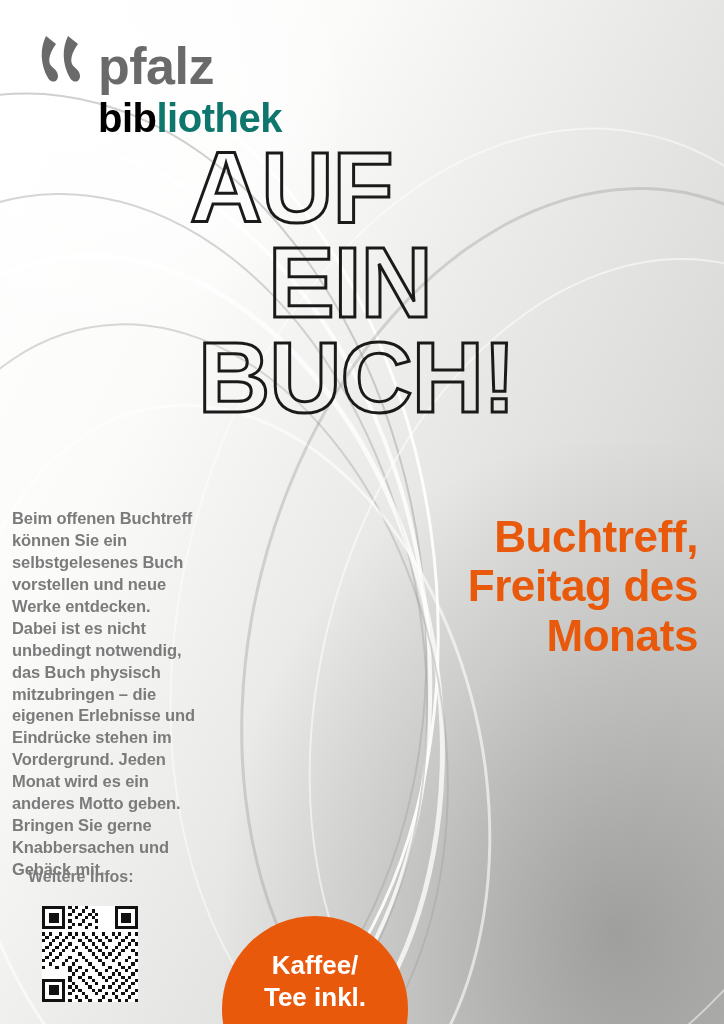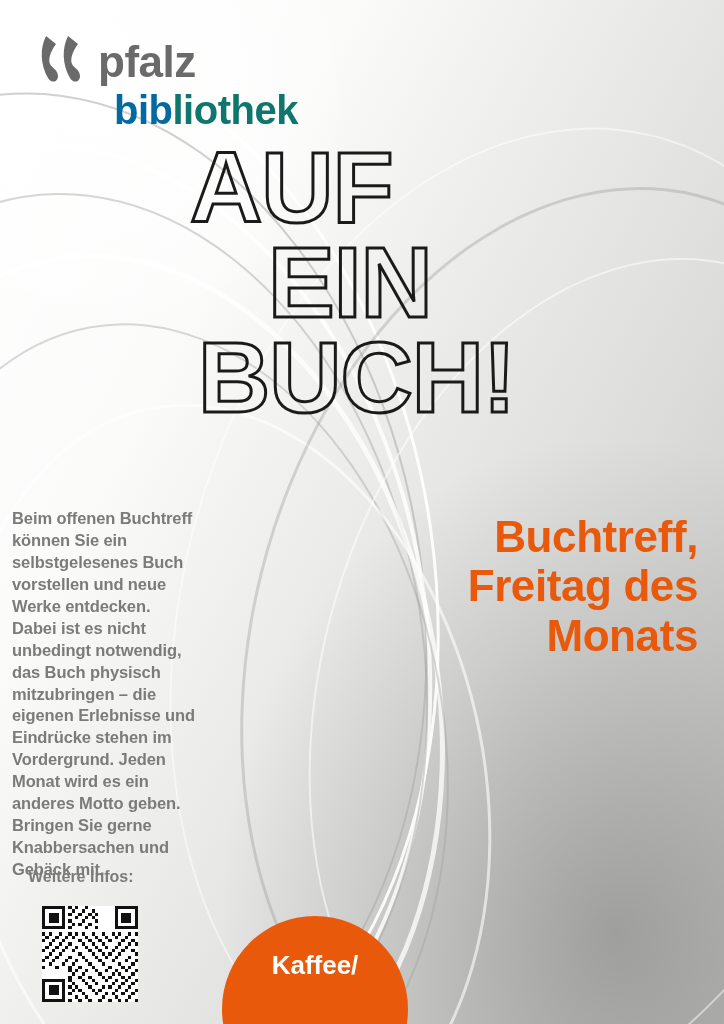--- a/index.html
+++ b/index.html
@@ -77,32 +77,32 @@
     width: 56px;
     height: 56px;
   }
   .logo-text {
     position: absolute;
     left: 62px;
     top: 14px;
     line-height: 1.0;
   }
   .logo-line1 {
-    font-size: 44px;
+    font-size: 52px;
     font-weight: 700;
     color: #6a6a6a;
     letter-spacing: -0.5px;
   }
   .logo-line2 {
     font-size: 40px;
     font-weight: 700;
     letter-spacing: -0.5px;
     margin-top: 6px;
   }
-  .logo-line2 .bib { color: #0369a1; margin-left: 16px; }
+  .logo-line2 .bib { color: #000000; }
   .logo-line2 .rest { color: #0f766e; }
 
   
   .headline {
     position: absolute;
     left: 190px;
     top: 140px;
     width: 520px;
     font-weight: 800;
     font-size: 100px;
@@ -437,15 +437,16 @@
   </div>
 
   <div class="event">
     <div>Buchtreff,</div>
     <div>Freitag des</div>
     <div>Monats</div>
   </div>
 
   <div class="badge">
     <div>Kaffee/</div>
+    <div>Tee inkl.</div>
   </div>
 
 </div>
 
 </body></html>

